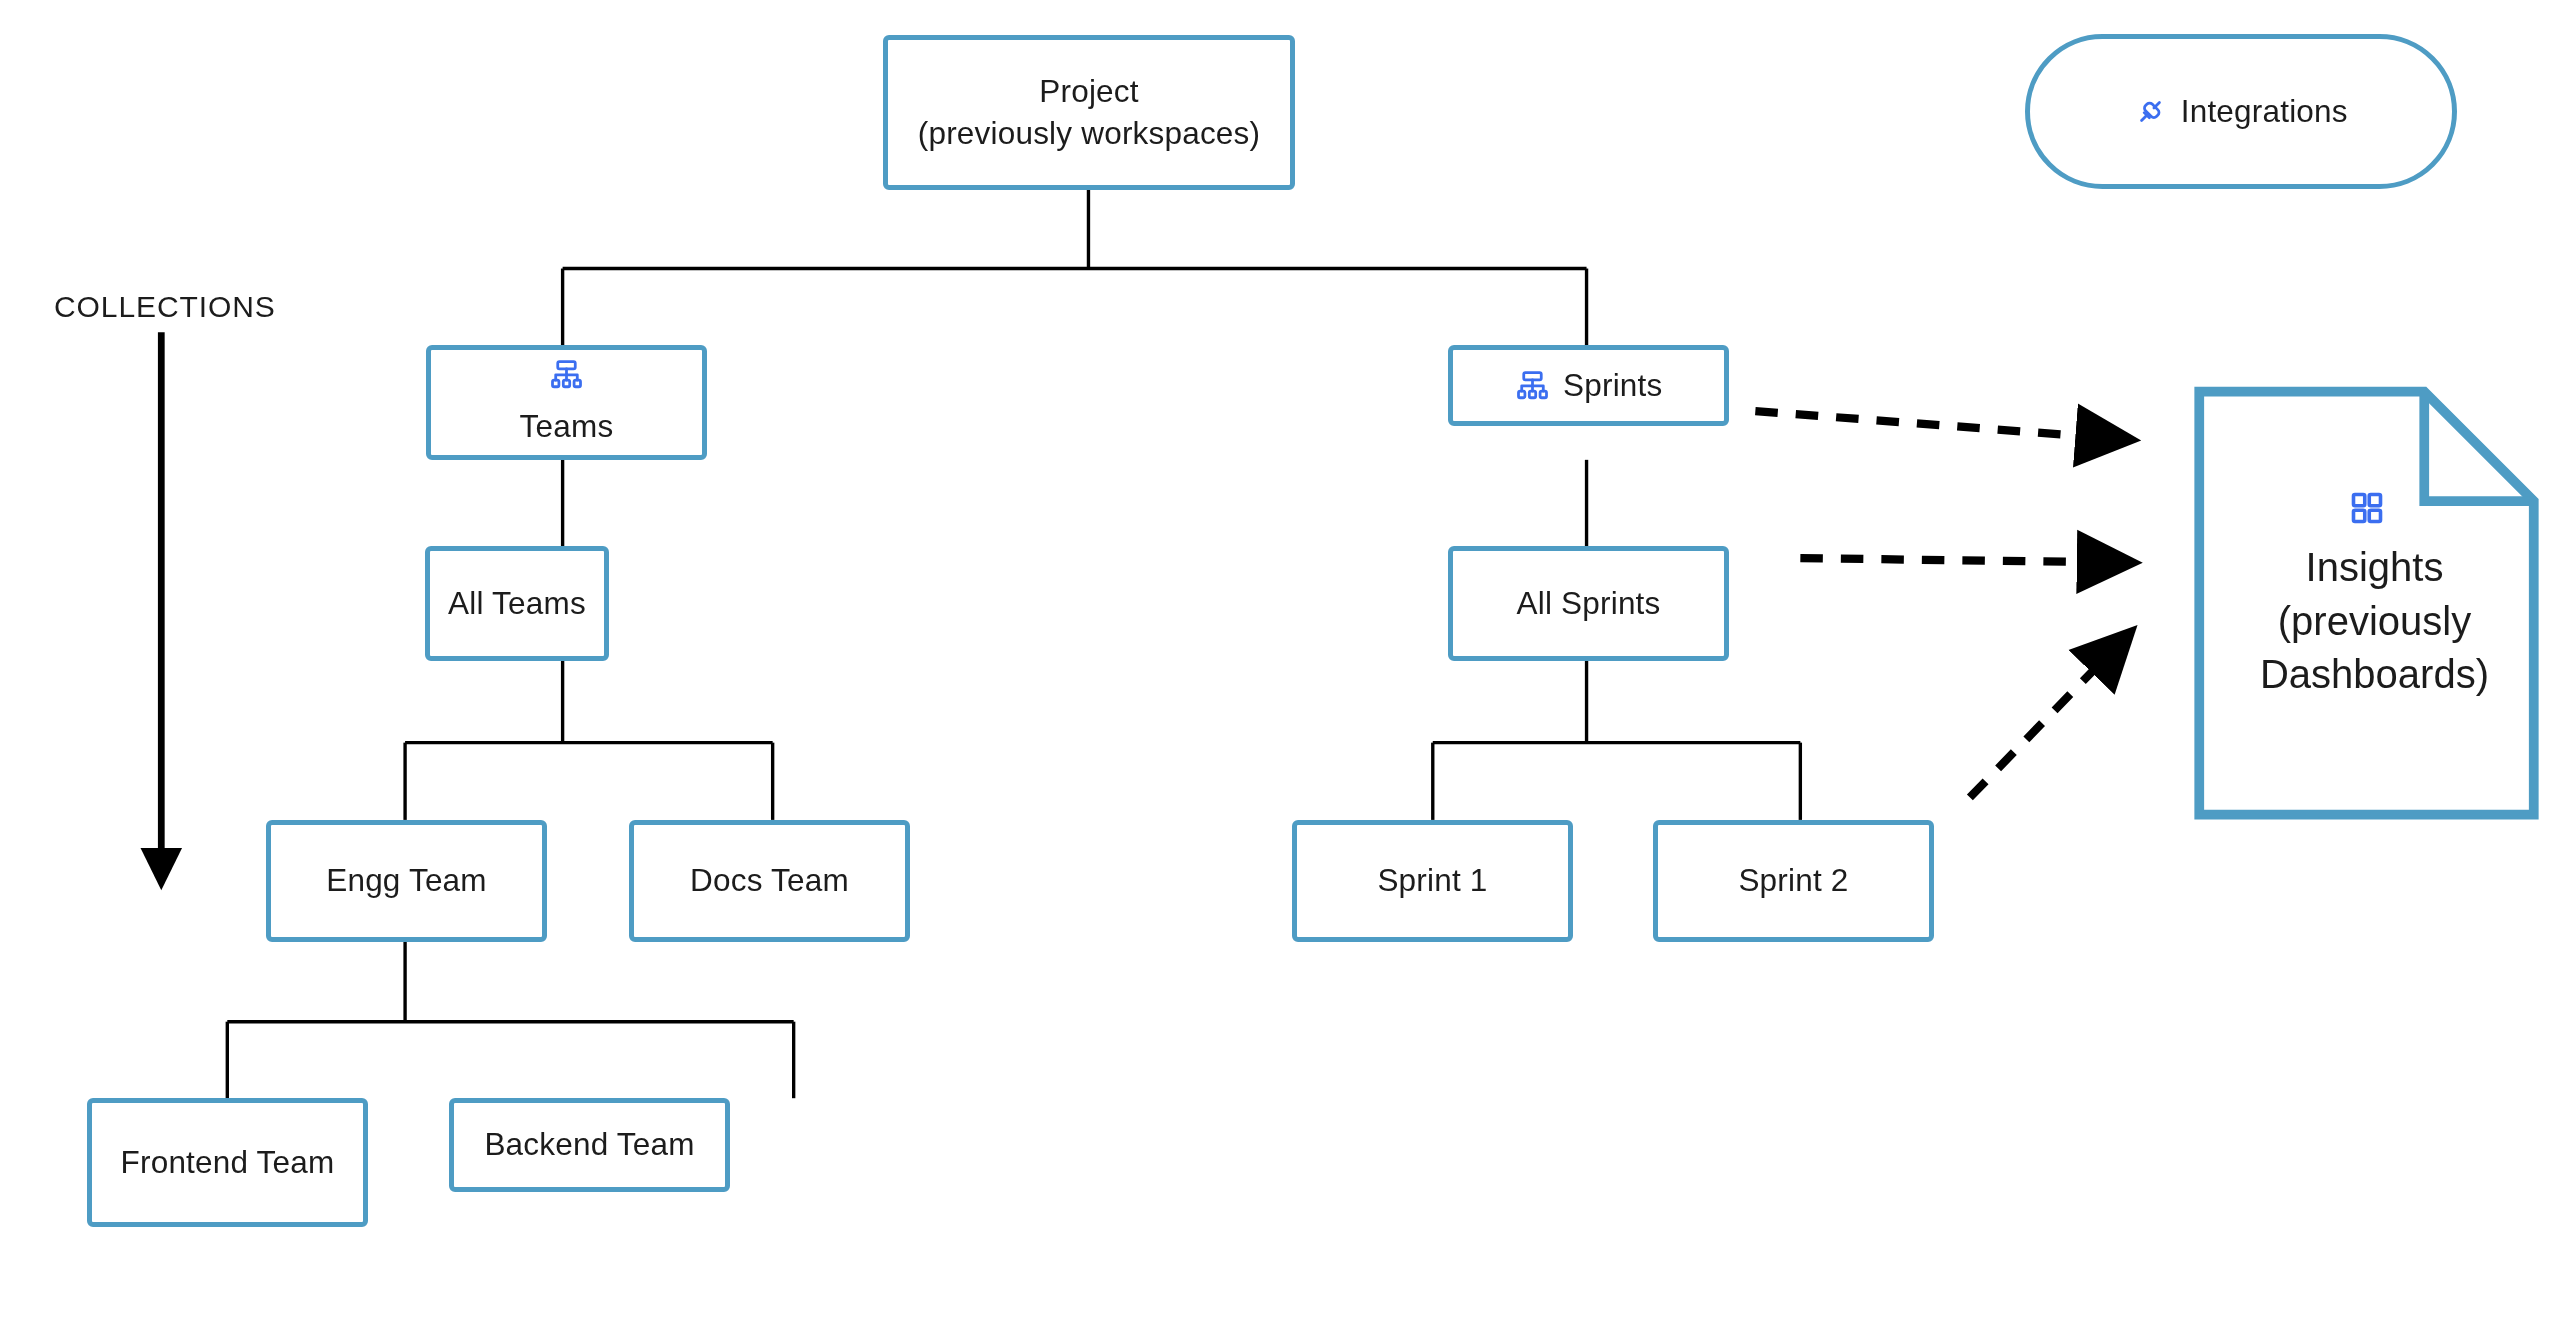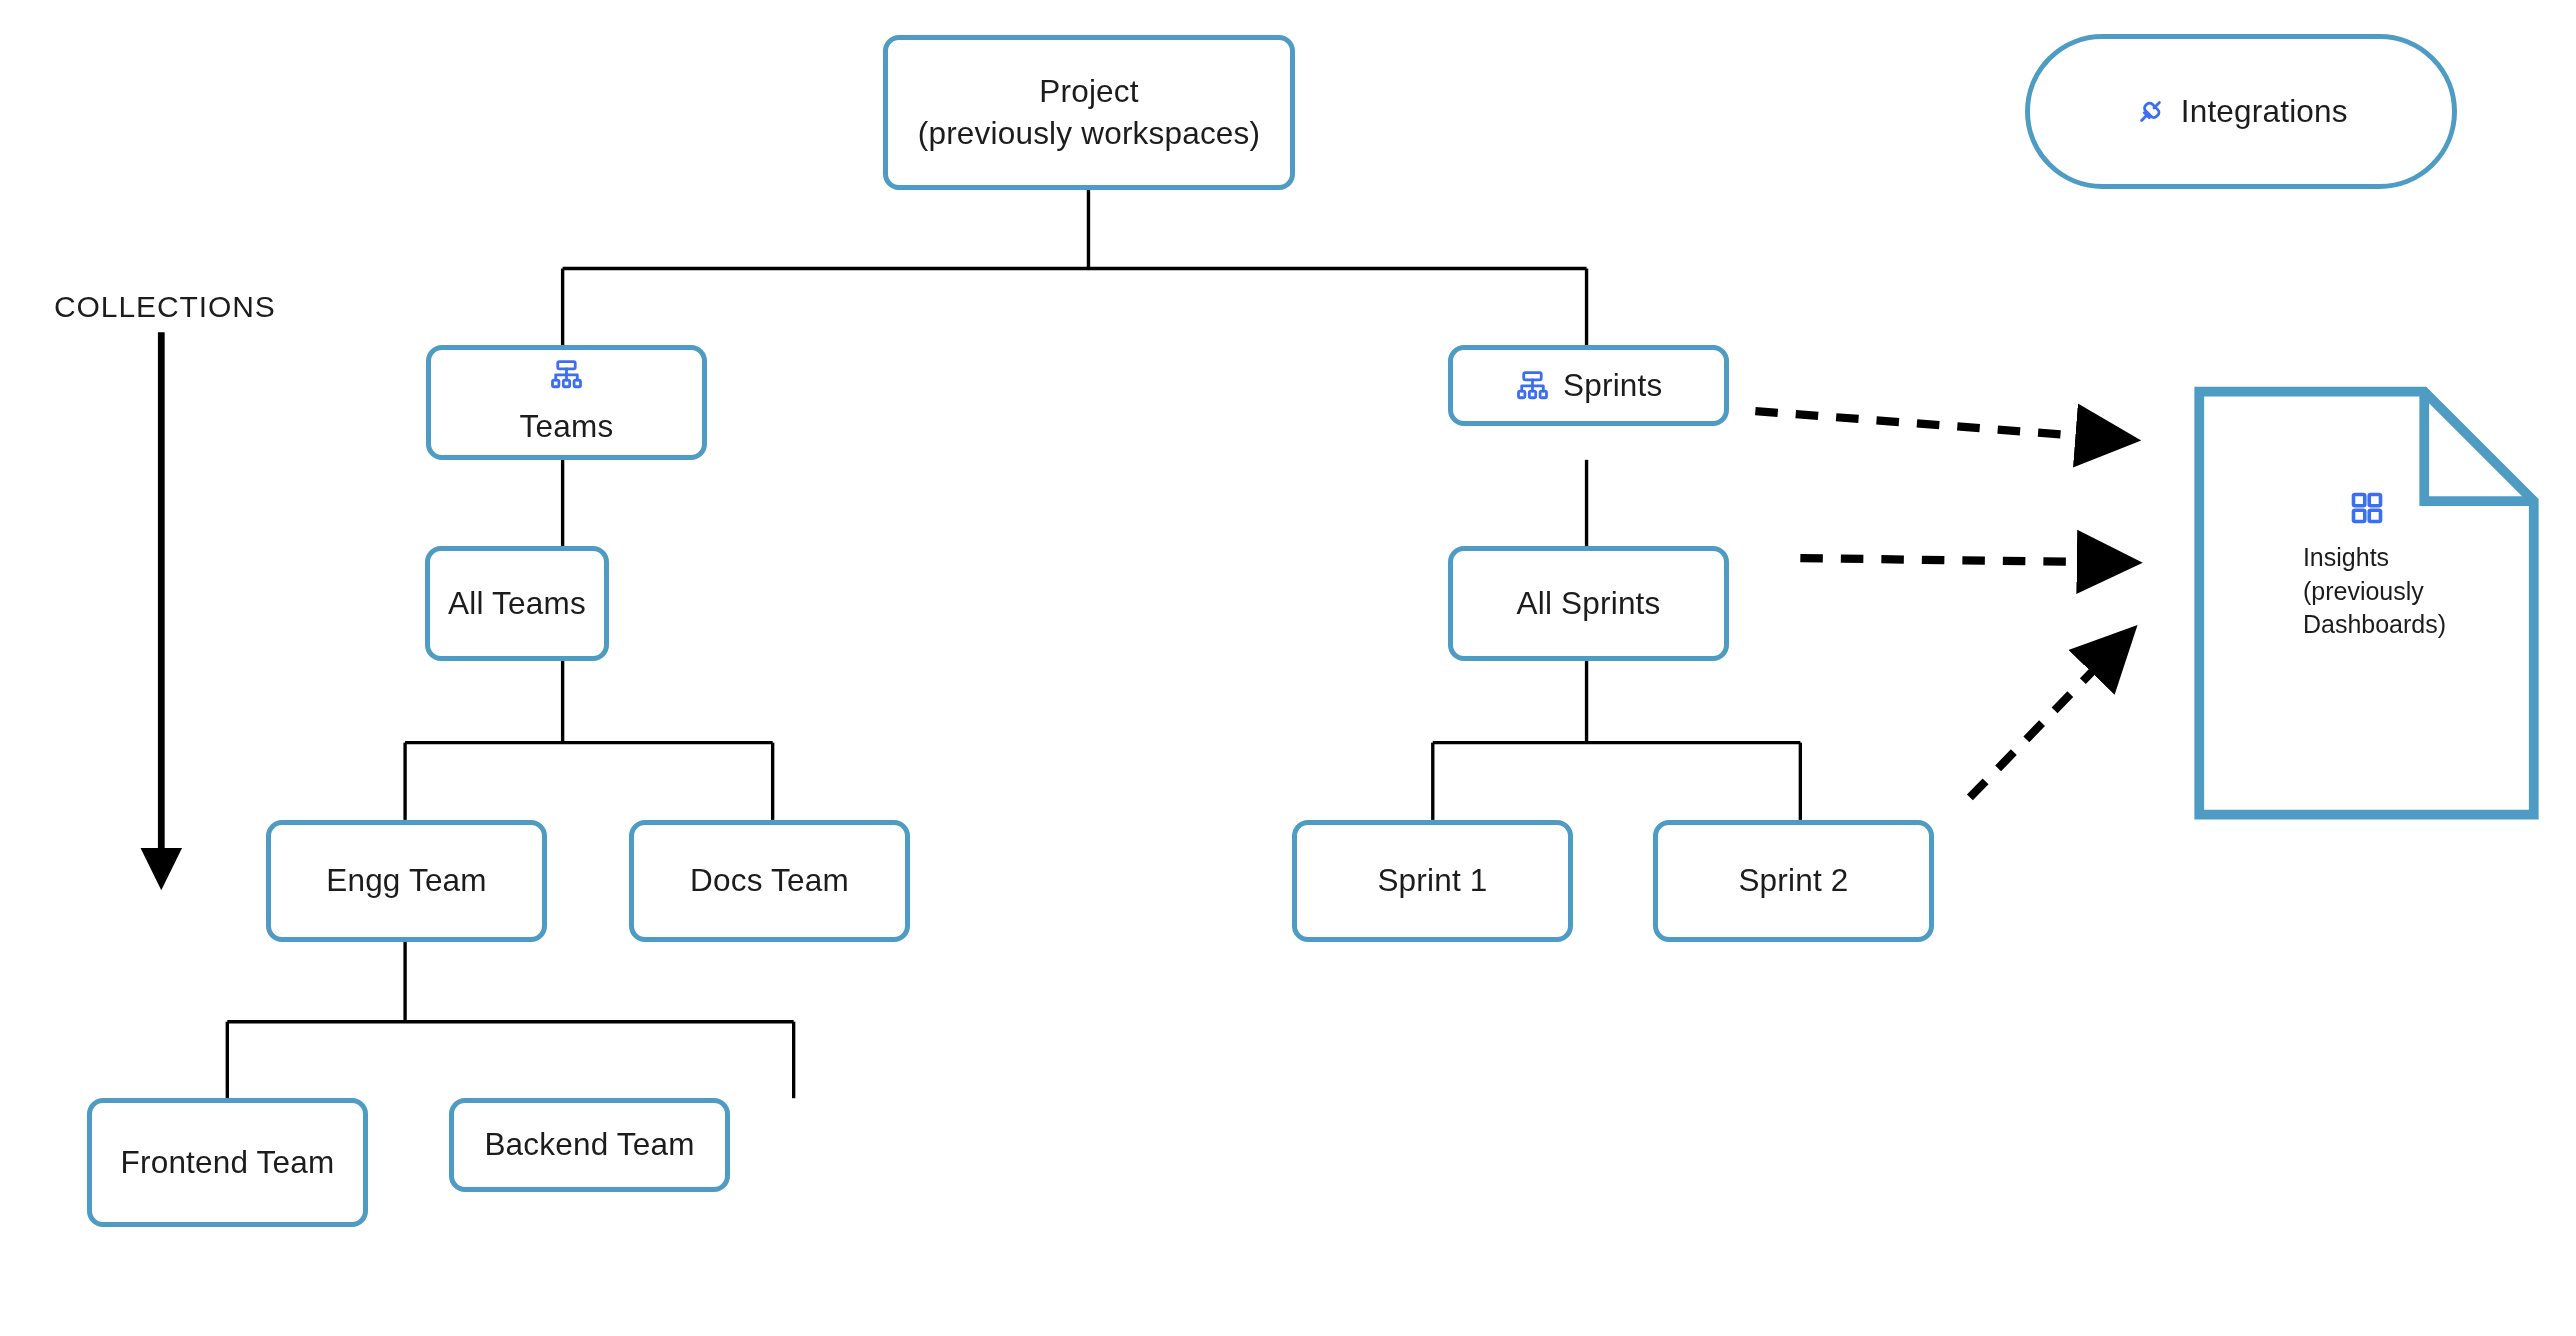--- a/index.html
+++ b/index.html
@@ -22,21 +22,21 @@
     left: 0;
     top: 0;
     width: 2576px;
     height: 1336px;
     pointer-events: none;
   }
   .node {
     position: absolute;
     box-sizing: border-box;
     border: 5.3px solid #4e9cc4;
-    border-radius: 16px;
+    border-radius: 6px;
     background: #ffffff;
     display: flex;
     align-items: center;
     justify-content: center;
     text-align: center;
     color: #1c1c1c;
     font-size: 31.5px;
     line-height: 1.32;
     letter-spacing: 0.2px;
   }
@@ -72,24 +72,24 @@
     width: 100%;
     height: 100%;
     display: flex;
     flex-direction: column;
     align-items: center;
     justify-content: flex-start;
     padding-top: 104px;
     box-sizing: border-box;
   }
   .doc-node .doc-text {
-    font-size: 25px;
+    font-size: 40px;
     line-height: 1.34;
     color: #1c1c1c;
-    text-align: left;
+    text-align: center;
     white-space: pre-line;
     margin-top: 15px;
     margin-left: 16px;
   }
 </style>
 </head>
 <body>
 
 <div id="canvas">
 

